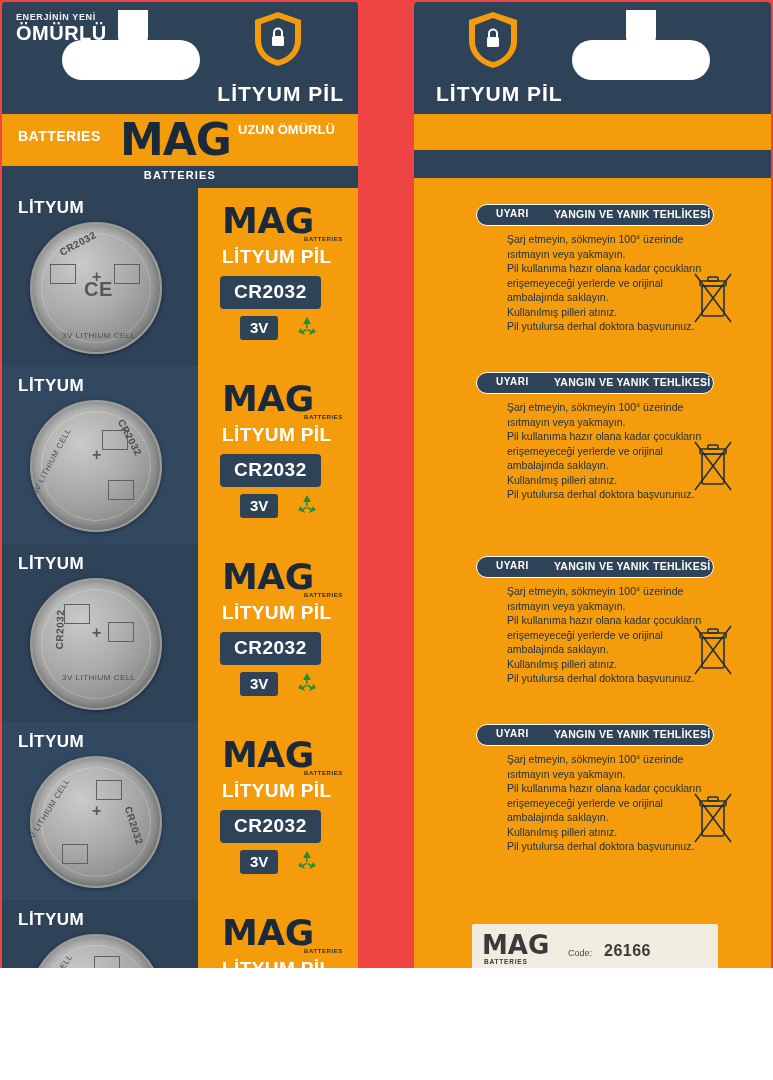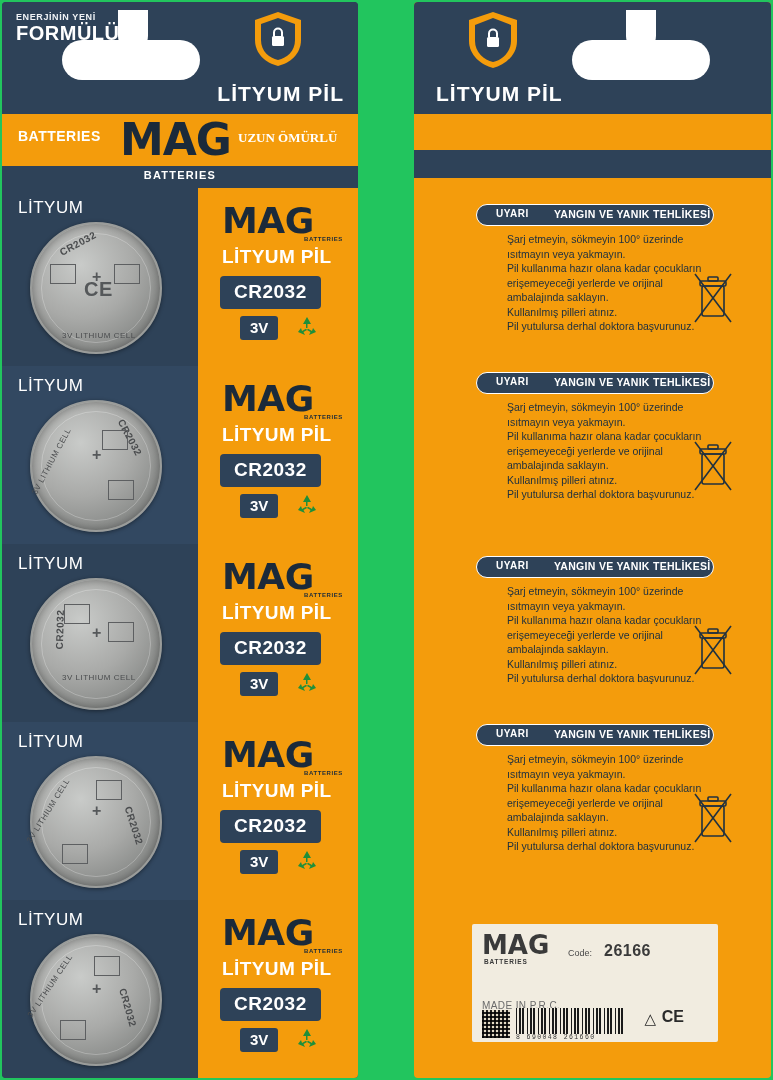--- a/index.html
+++ b/index.html
@@ -4,22 +4,22 @@
 <style>
   * { box-sizing: border-box; }
   html, body {
     margin: 0; padding: 0;
     background: #ffffff;
     font-family: "Liberation Sans", sans-serif;
   }
   #stage {
     position: relative;
     width: 773px;
-    height: 1080px;
-    background: #22c55e;
+    height: 968px;
+    background: #ef4444;
     overflow: hidden;
   }
 
   
   .pack-front {
     position: absolute;
     left: 2px; top: 2px;
     width: 356px; height: 1076px;
     background: #2e4258;
     border-radius: 4px;
@@ -67,22 +67,22 @@
   .longlife {
     position: absolute; left: 16px; top: 126px;
     font-size: 14px; font-weight: bold; color: #ffffff; letter-spacing: 0.5px;
   }
   .mag-big {
     position: absolute; left: 118px; top: 112px;
     font-size: 44px; font-weight: bold; color: #1b2a3a; letter-spacing: -1px;
     font-family: "DejaVu Sans", sans-serif;
   }
   .uzun {
-    position: absolute; left: 236px; top: 128px;
-    font-size: 13px; font-weight: bold; color: #ffffff; font-family: Liberation Serif, serif;
+    position: absolute; left: 236px; top: 120px;
+    font-size: 13px; font-weight: bold; color: #ffffff;
   }
   .front-dark-strip {
     position: absolute; left: 0; top: 164px; width: 100%; height: 22px;
     background: #2e4258;
   }
   .batteries-word {
     position: absolute; left: 0; top: 167px; width: 100%;
     text-align: center;
     font-size: 11px; font-weight: bold; color: #ffffff; letter-spacing: 1.2px;
   }
@@ -97,21 +97,21 @@
     position: absolute; left: 0; top: 0; width: 196px; height: 100%;
     background: #2e4258;
   }
   .cell-right {
     position: absolute; left: 196px; top: 0; right: 0; height: 100%;
     background: #f49c0c;
   }
   .cell-row.alt .cell-left { background: #324861; }
   .lityum-small {
     position: absolute; left: 16px; top: 10px;
-    font-size: 17px; font-weight: normal; color: #ffffff; letter-spacing: 0.5px;
+    font-size: 17px; font-weight: bold; color: #ffffff; letter-spacing: 0.5px;
   }
   .coin {
     position: absolute;
     left: 28px; top: 34px;
     width: 132px; height: 132px;
     border-radius: 50%;
     background: radial-gradient(circle at 38% 32%, #c9cbc9 0%, #a9aaa8 45%, #8d8f8d 72%, #76787a 100%);
     box-shadow: inset 0 0 10px rgba(0,0,0,0.35), 0 1px 4px rgba(0,0,0,0.45);
     border: 2px solid #9a9c9a;
   }
@@ -313,21 +313,21 @@
 
 <div id="stage">
 
   <div class="pack-front">
 
     <div class="front-top"></div>
     <div class="hang-hole"></div>
     <div class="hang-notch"></div>
 
     <div class="enerji-line1">ENERJİNİN YENİ</div>
-    <div class="enerji-line2">FORMÜLÜ</div>
+    <div class="enerji-line2">ÖMÜRLÜ</div>
 
     <div class="shield-badge">
       <svg width="52" height="58" viewBox="0 0 52 58">
         <path d="M26 2 L49 10 L49 30 C49 44 38 53 26 56 C14 53 3 44 3 30 L3 10 Z" fill="#f49c0c"></path>
         <path d="M26 8 L43 14 L43 30 C43 41 35 48 26 50 C17 48 9 41 9 30 L9 14 Z" fill="#2e4258"></path>
         <rect x="20" y="26" width="12" height="10" rx="1.5" fill="#ffffff"></rect>
         <path d="M22 26 V22.5 A4 4 0 0 1 30 22.5 V26" fill="none" stroke="#ffffff" stroke-width="2"></path>
       </svg>
     </div>
 

